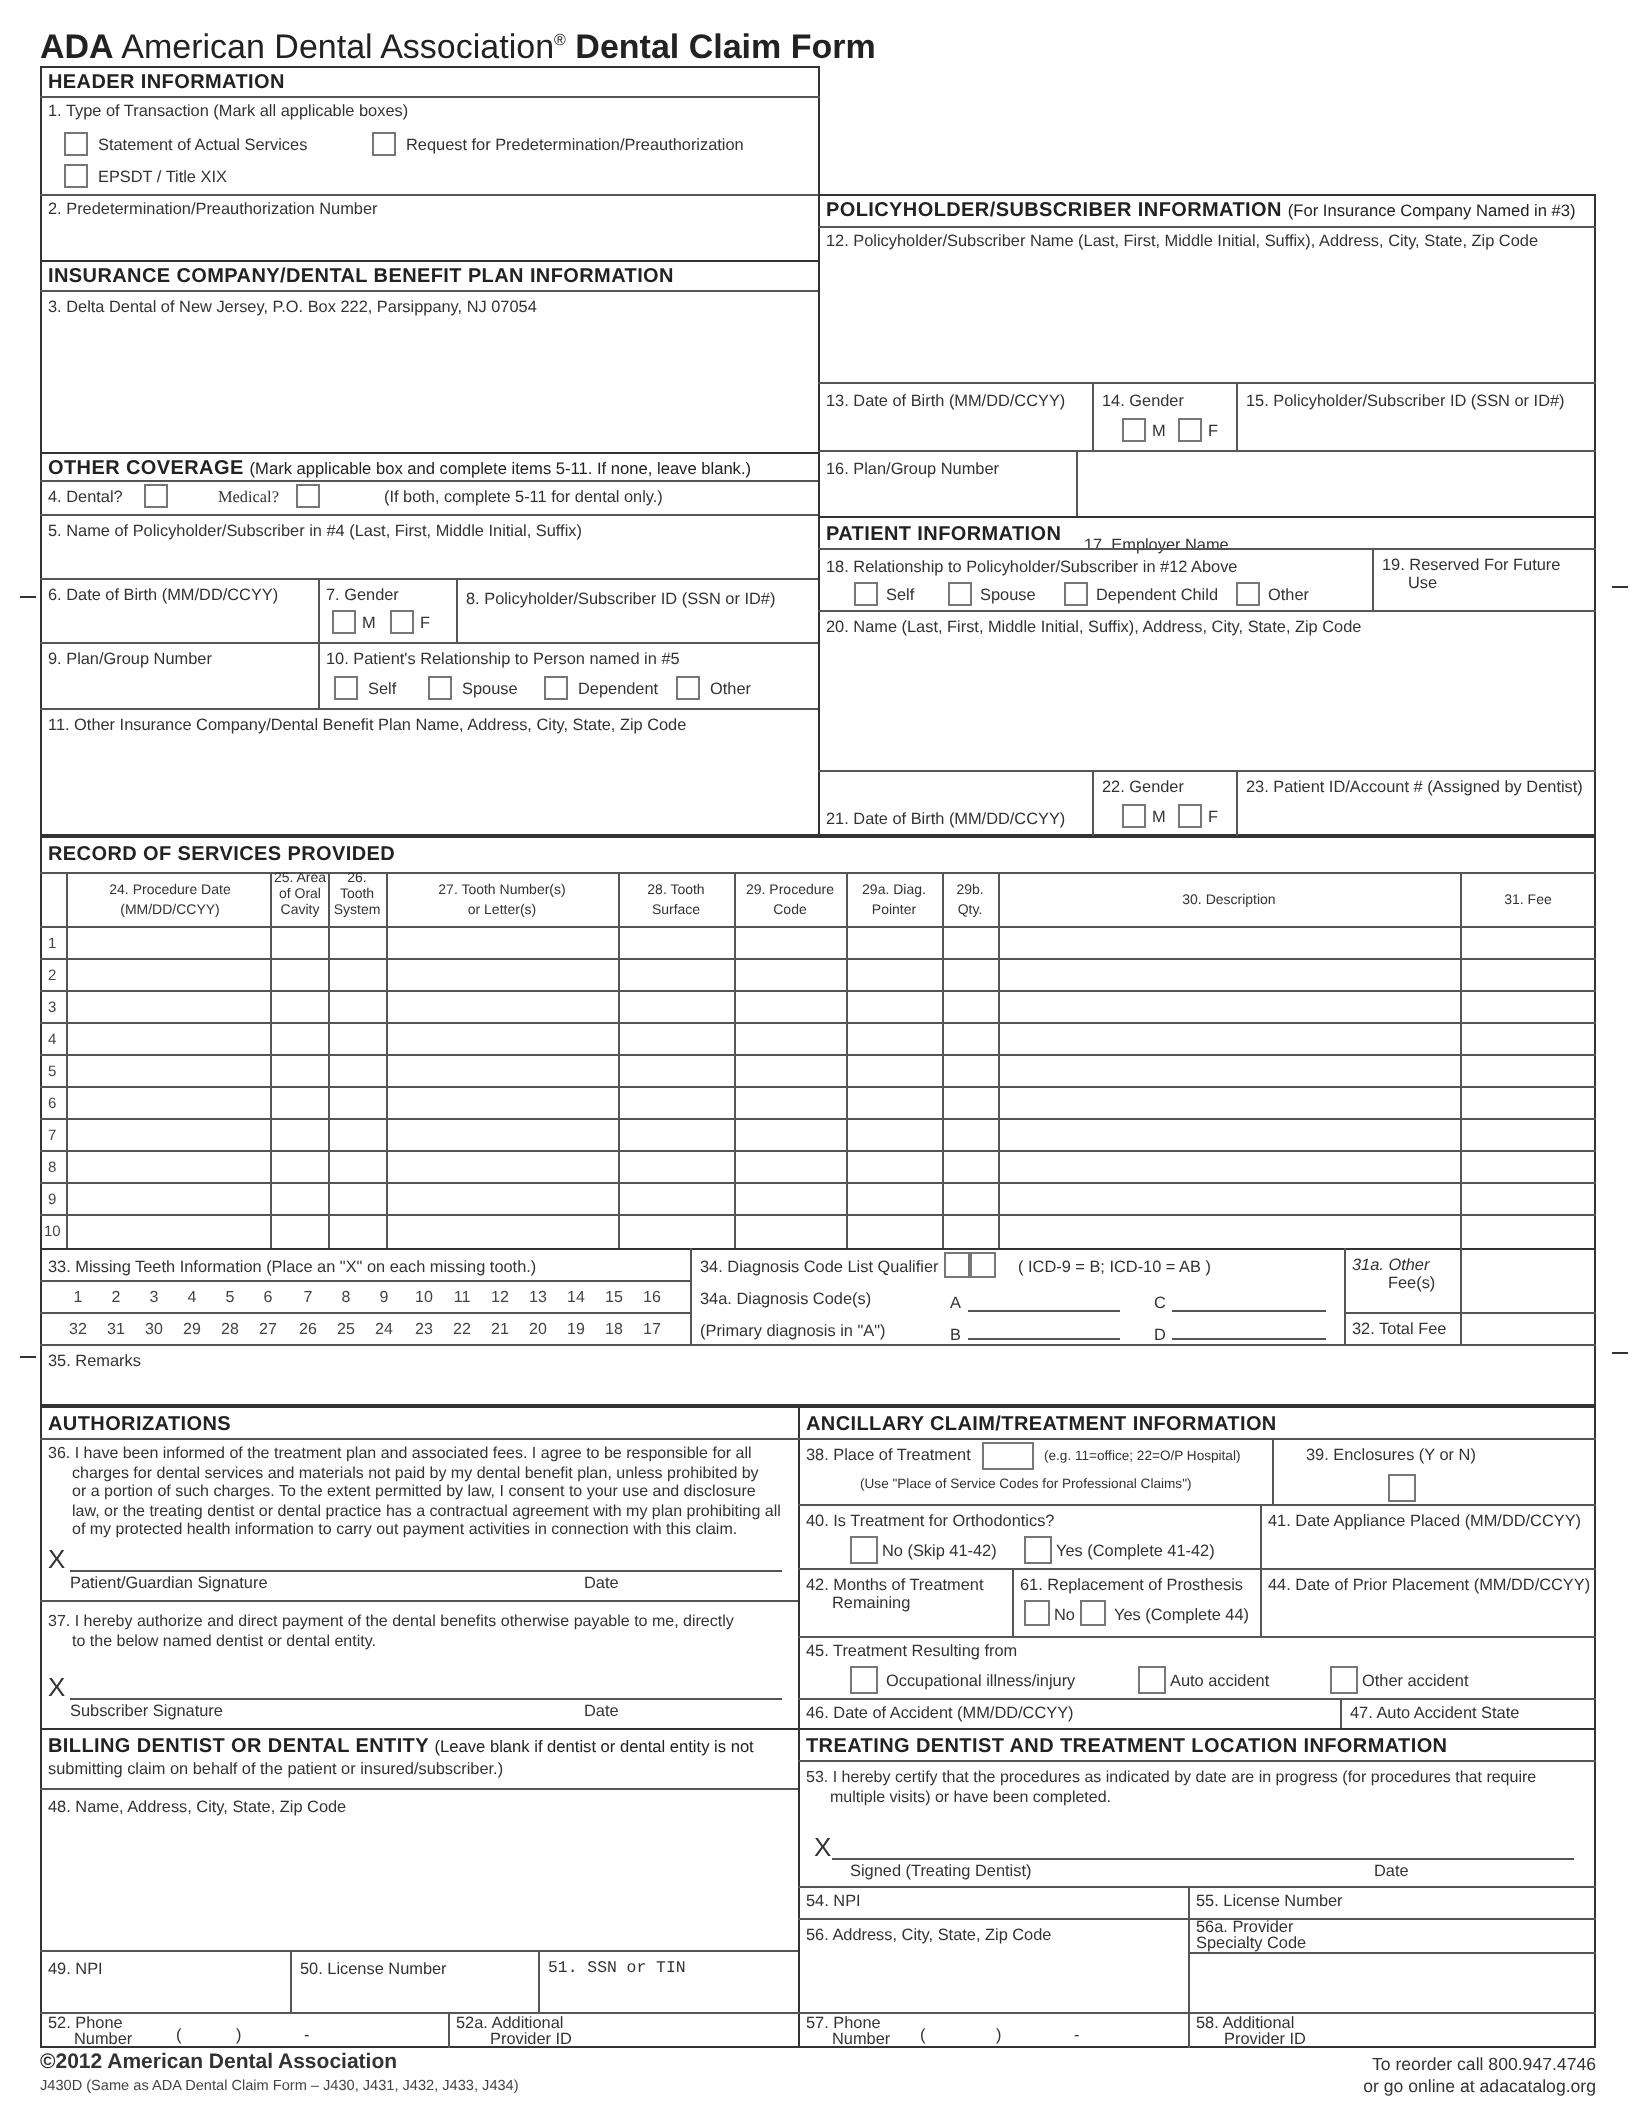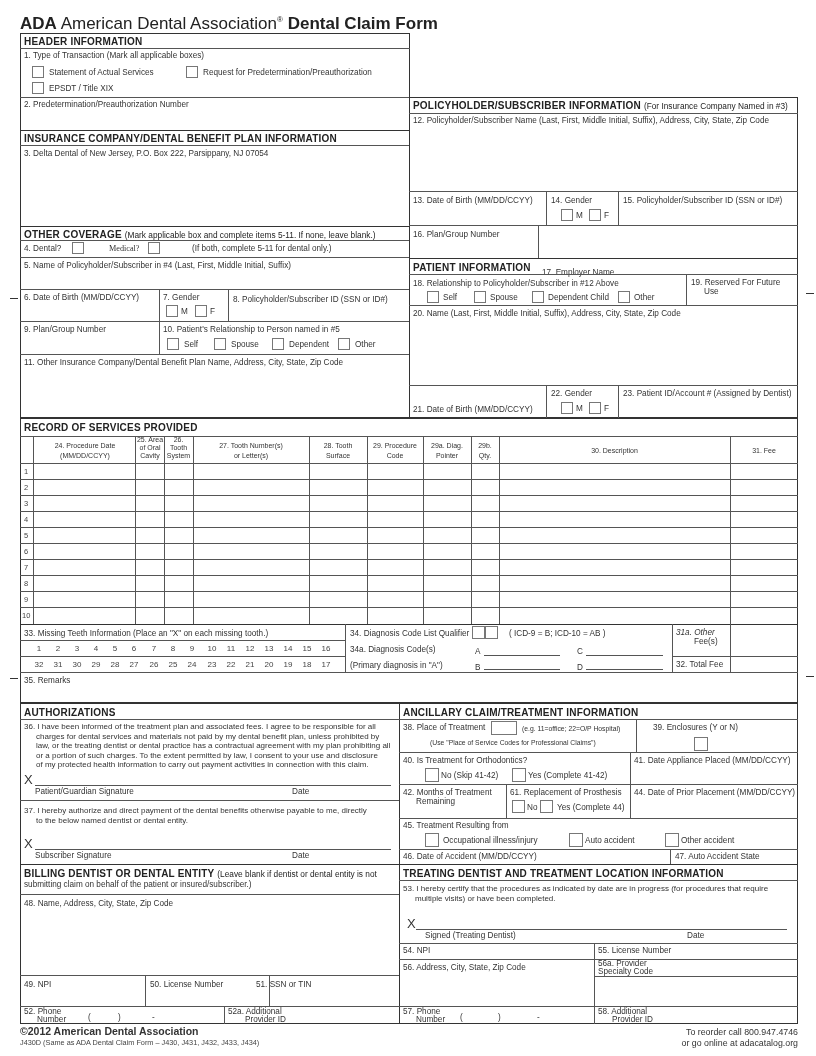--- a/index.html
+++ b/index.html
@@ -262,22 +262,22 @@
 <div class="lbl" style="left:676px;top:660px;">32. Total Fee</div>
 
 <div class="lbl" style="left:24px;top:676px;">35. Remarks</div>
 
 <div class="box" style="left:20px;top:703px;width:380px;height:162px;"></div>
 <div class="hdr" style="left:24px;top:707px;">AUTHORIZATIONS</div>
 <div class="hl" style="left:20px;top:719px;width:380px;"></div>
 <div class="para" style="left:24px;top:722px;width:372px;">
   <span>36. I have been informed of the treatment plan and associated fees. I agree to be responsible for all</span>
   <span class="ind">charges for dental services and materials not paid by my dental benefit plan, unless prohibited by</span>
+  <span class="ind">or a portion of such charges. To the extent permitted by law, I consent to your use and disclosure</span>
   <span class="ind">law, or the treating dentist or dental practice has a contractual agreement with my plan prohibiting all</span>
-  <span class="ind">or a portion of such charges. To the extent permitted by law, I consent to your use and disclosure</span>
   <span class="ind">of my protected health information to carry out payment activities in connection with this claim.</span>
 </div>
 <div class="x" style="left:24px;top:772px;">X</div>
 <div class="sigline" style="left:35px;top:785px;width:356px;"></div>
 <div class="lbl" style="left:35px;top:787px;">Patient/Guardian Signature</div>
 <div class="lbl" style="left:292px;top:787px;">Date</div>
 <div class="hl" style="left:20px;top:800px;width:380px;"></div>
 <div class="para" style="left:24px;top:806px;width:372px;">
   <span>37. I hereby authorize and direct payment of the dental benefits otherwise payable to me, directly</span>
   <span class="ind">to the below named dentist or dental entity.</span>
@@ -334,21 +334,21 @@
   <span class="sub">(Leave blank if dentist or dental entity is not</span>
 </div>
 <div class="lbl" style="left:24px;top:880px;">submitting claim on behalf of the patient or insured/subscriber.)</div>
 <div class="hl" style="left:20px;top:894px;width:380px;"></div>
 <div class="lbl" style="left:24px;top:899px;">48. Name, Address, City, State, Zip Code</div>
 <div class="hl" style="left:20px;top:975px;width:380px;"></div>
 <div class="lbl" style="left:24px;top:980px;">49. NPI</div>
 <div class="vl" style="left:145px;top:975px;height:31px;"></div>
 <div class="lbl" style="left:150px;top:980px;">50. License Number</div>
 <div class="vl" style="left:269px;top:975px;height:31px;"></div>
-<div class="lbl" style="left:256px;top:980px;">51. SSN or TIN</div>
+<div class="lbl" style="left:274px;top:980px;font-family:Liberation Mono, monospace;">51. SSN or TIN</div>
 <div class="hl" style="left:20px;top:1006px;width:380px;"></div>
 <div class="lbl" style="left:24px;top:1008px;line-height:8px;">52. Phone</div>
 <div class="lbl" style="left:37px;top:1016px;line-height:8px;">Number</div>
 <div class="lbl" style="left:88px;top:1013px;">(</div>
 <div class="lbl" style="left:118px;top:1013px;">)</div>
 <div class="lbl" style="left:152px;top:1013px;">-</div>
 <div class="vl" style="left:224px;top:1006px;height:18px;"></div>
 <div class="lbl" style="left:228px;top:1008px;line-height:8px;">52a. Additional</div>
 <div class="lbl" style="left:245px;top:1016px;line-height:8px;">Provider ID</div>
 

